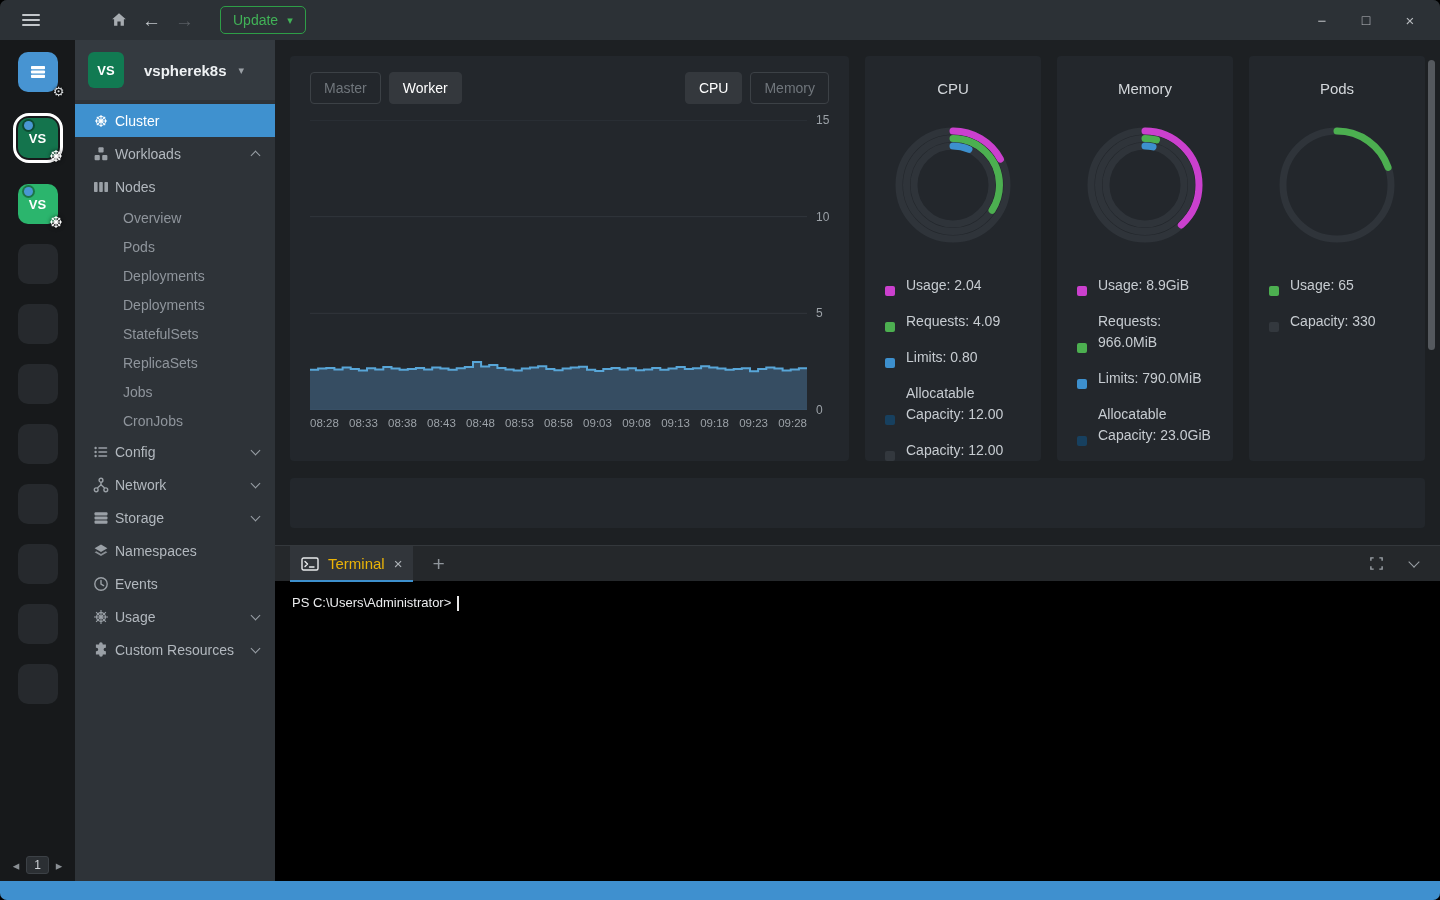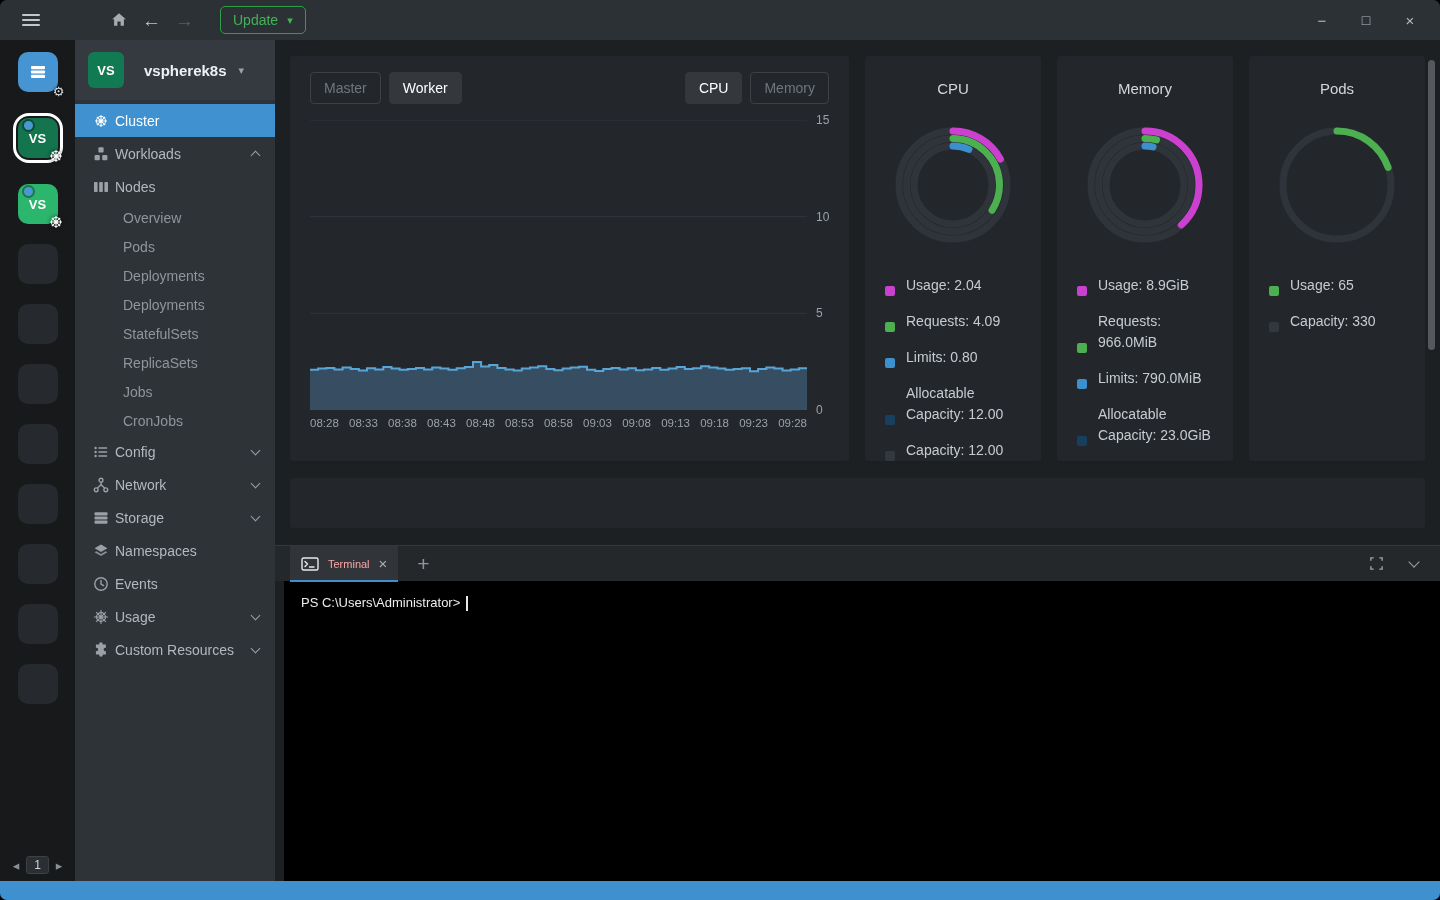--- a/index.html
+++ b/index.html
@@ -83,27 +83,27 @@
   .gauge-title{margin-top:24px;text-align:center;color:#d3d7db;font-size:15px;}
   .donut{display:block;margin:13px auto 0 auto;}
   .legend{list-style:none;margin:15px 0 0 20px;padding:0 10px 0 0;}
   .legend li{display:flex;align-items:flex-end;gap:11px;margin-bottom:15px;color:#c7ccd1;font-size:14px;line-height:1.5;}
   .swatch{width:10px;height:10px;border-radius:2px;flex:0 0 10px;}
 
   
   .dockbar{height:36px;flex:0 0 36px;background:#25282b;border-top:1px solid #34383c;display:flex;align-items:center;padding-left:15px;}
   .dock-tab{height:36px;background:#31353a;display:flex;align-items:center;gap:9px;padding:0 11px;position:relative;cursor:pointer;}
   .dock-tab:after{content:"";position:absolute;left:0;right:0;bottom:0;height:2px;background:#3d90ce;}
-  .dock-tab .tab-label{color:#fca5a5;font-size:11px;}
+  .dock-tab .tab-label{color:#eab308;font-size:15px;}
   .tab-close{color:#aeb3b8;font-size:15px;cursor:pointer;}
   .add-tab{margin-left:19px;color:#8f959b;font-size:21px;line-height:1;cursor:pointer;}
   .dock-right{margin-left:auto;display:flex;align-items:center;gap:26px;padding-right:22px;color:#9aa0a6;}
   .dock-chev{width:8px;height:8px;border-right:1.7px solid #9aa0a6;border-bottom:1.7px solid #9aa0a6;transform:rotate(45deg);margin-top:-4px;cursor:pointer;}
   .fullscreen{display:flex;cursor:pointer;}
-  .terminal{flex:1;background:#000;padding:14px 0 0 17px;font-family:"DejaVu Sans Mono","Liberation Mono",monospace;font-size:13px;color:#ebecee;cursor:text;margin-left:9px;}
+  .terminal{flex:1;background:#000;padding:14px 0 0 17px;font-family:"DejaVu Sans Mono","Liberation Mono",monospace;font-size:13px;color:#ebecee;cursor:text;}
   .cursor{display:inline-block;width:2px;height:15px;background:#e8e8e8;vertical-align:middle;margin-left:6px;}
 
   
   .statusbar{height:19px;flex:0 0 19px;background:#3f90cf;}
 </style>
 </head>
 <body>
 
 <div class="window">
 

